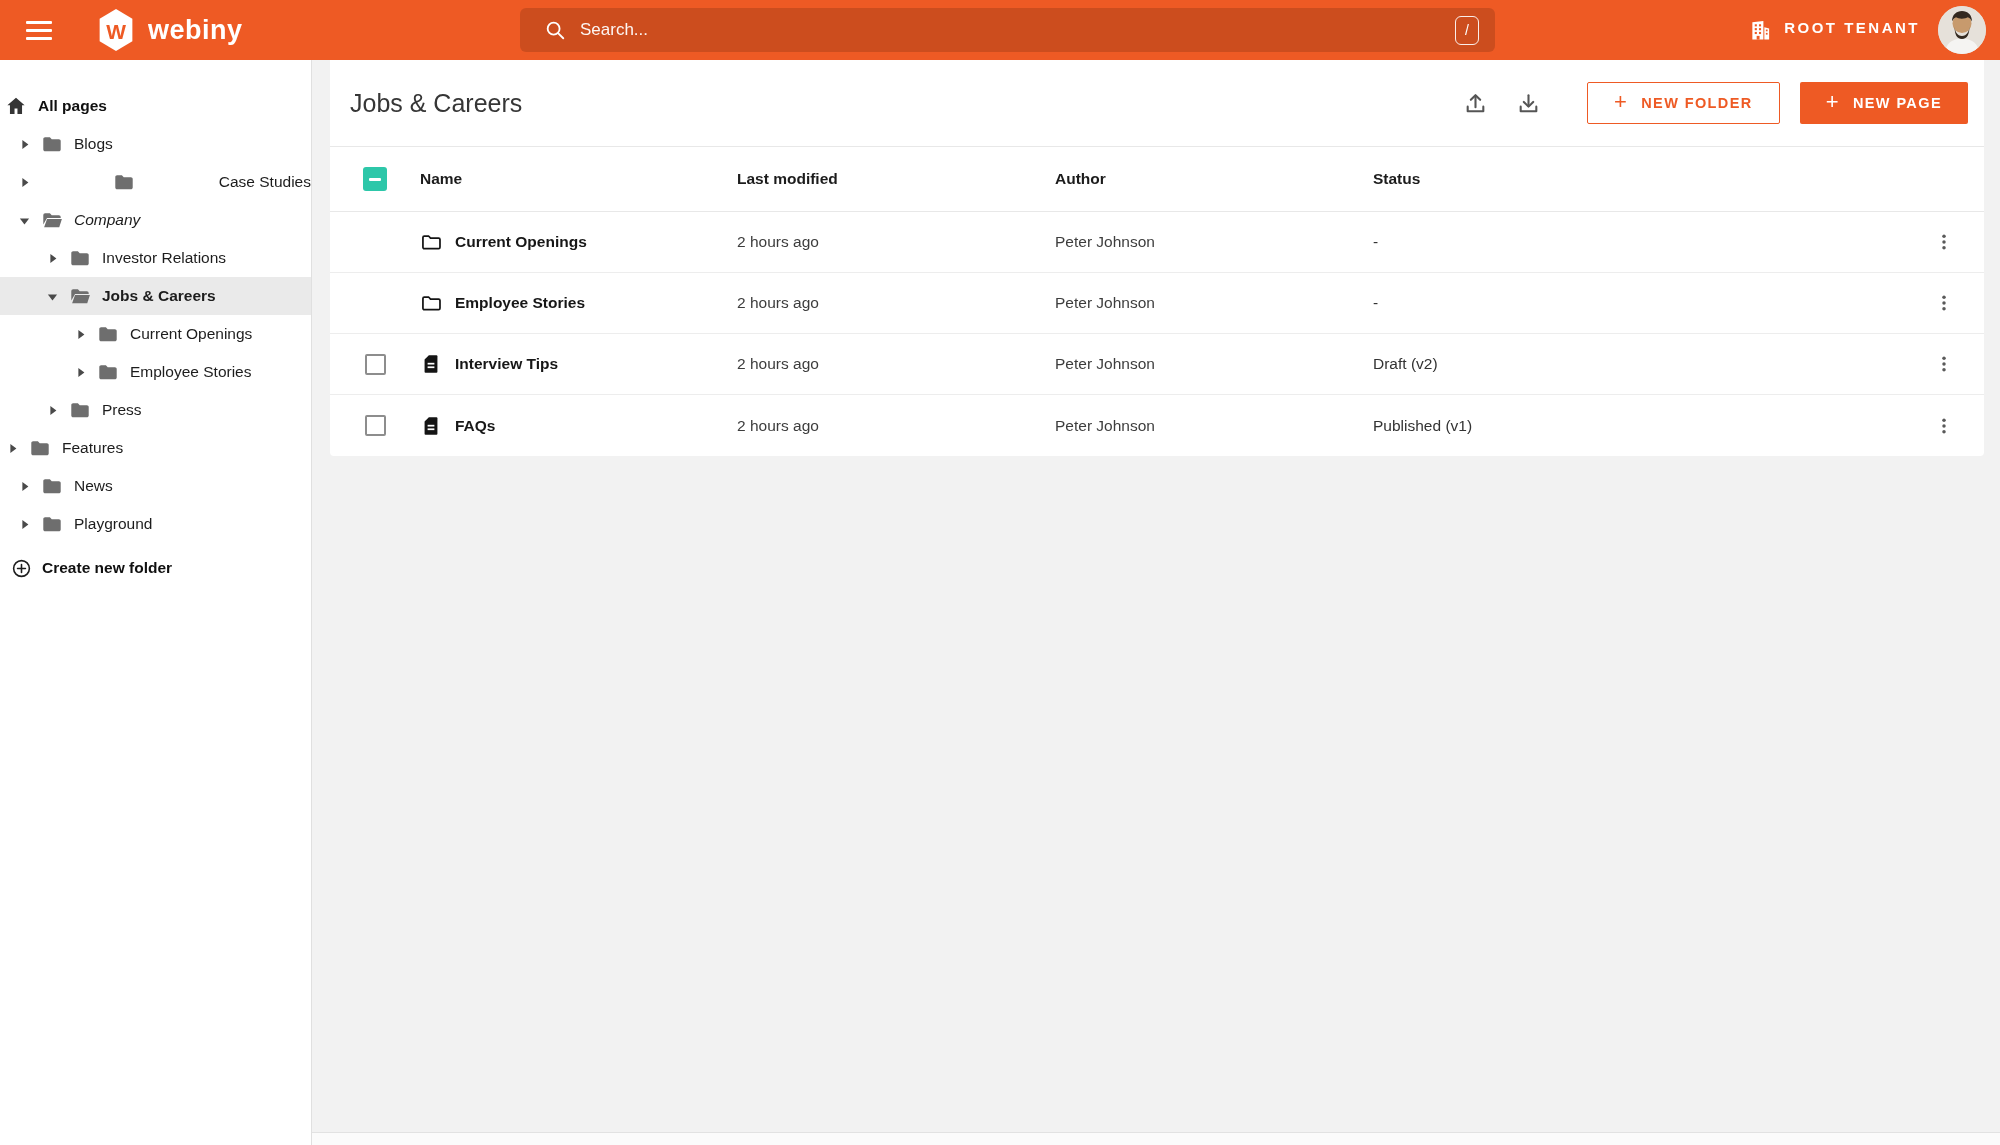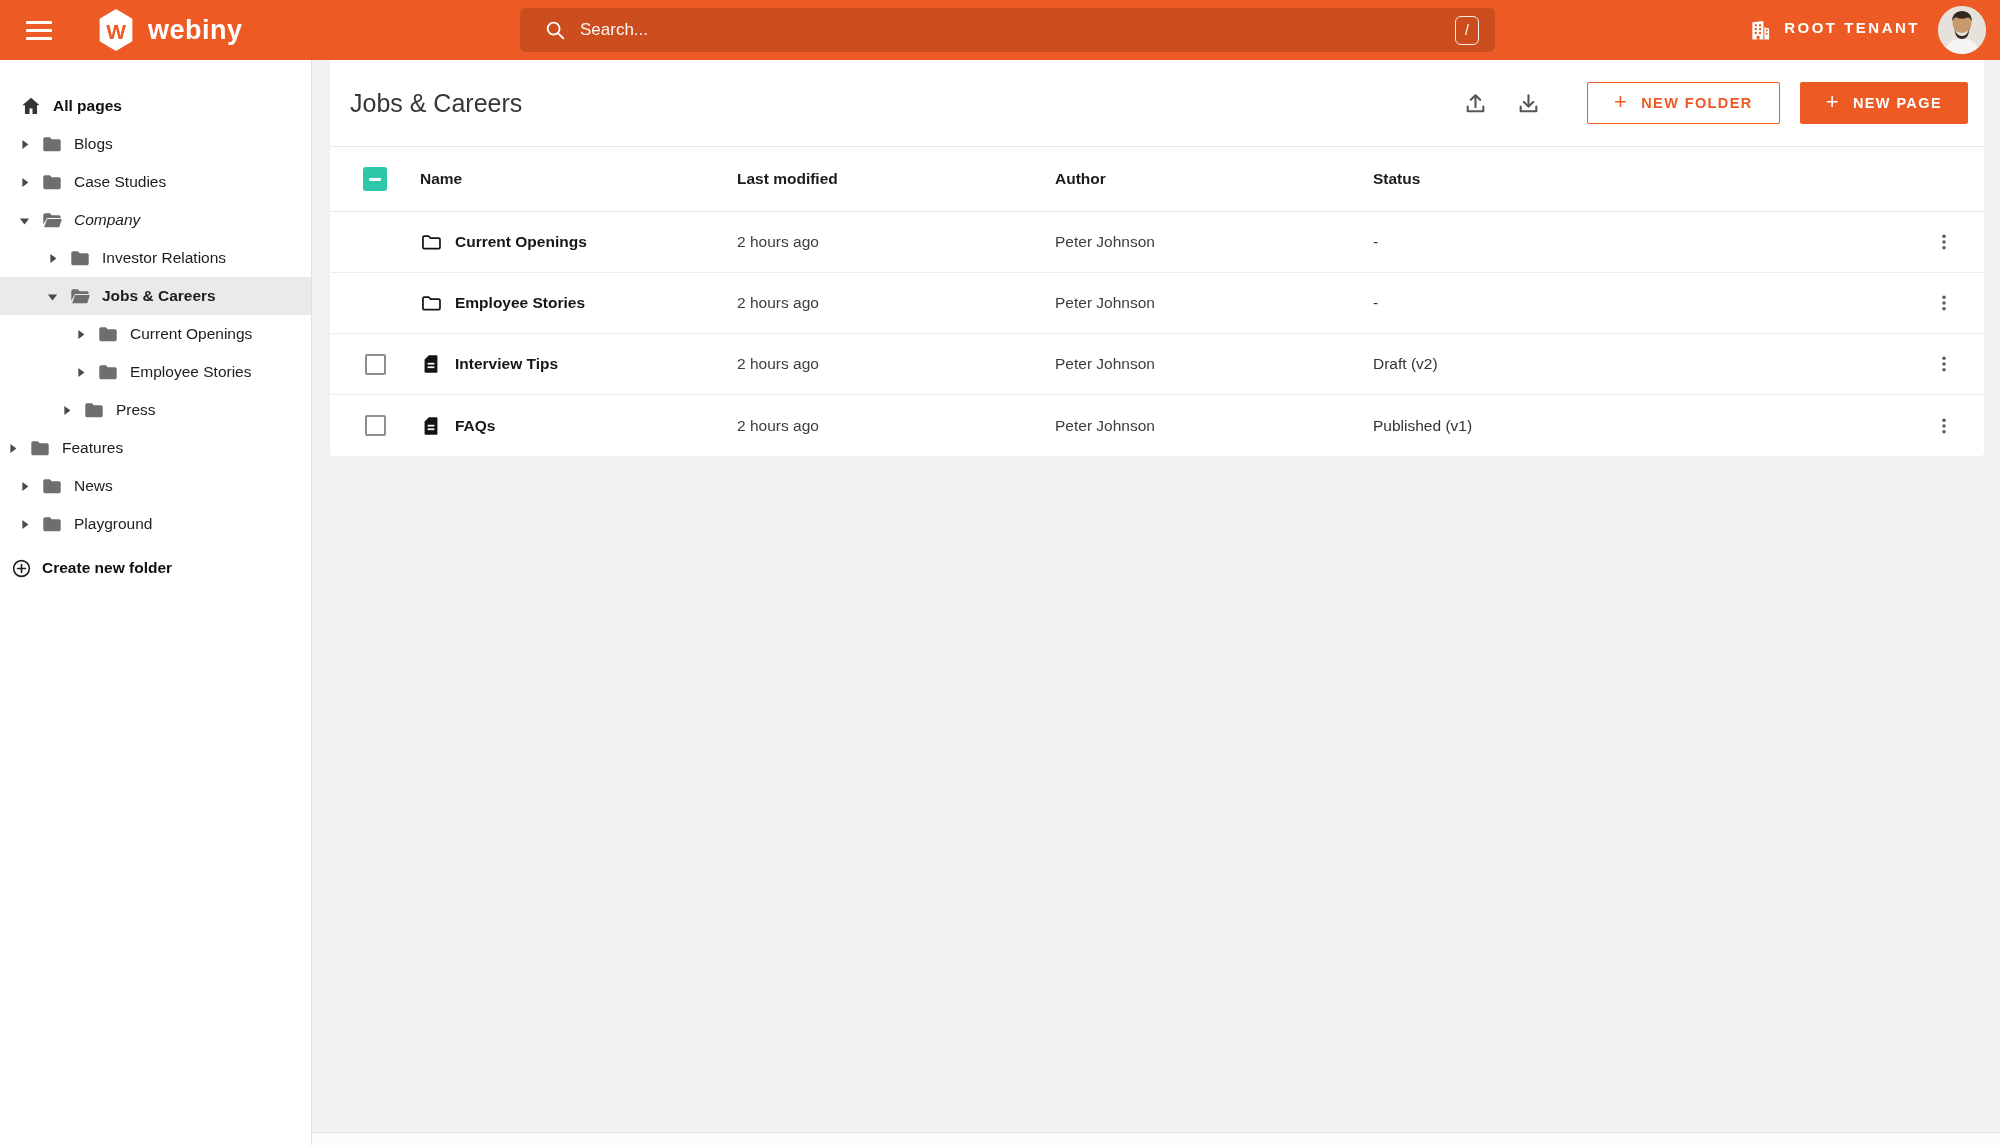--- a/index.html
+++ b/index.html
@@ -38,21 +38,21 @@
   .avatar { width: 48px; height: 48px; border-radius: 50%; overflow: hidden; border: none; padding: 0;
     margin-left: 18px; cursor: pointer; background: #e8e3dc; }
   .avatar svg { width: 48px; height: 48px; display: block; }
 
   
   .sidebar {
     position: absolute; left: 0; top: 60px; bottom: 0; width: 312px;
     background: #fff; border-right: 1px solid #e0e0e0;
   }
   .tree-row, .tree-item, .create-folder { display: flex; align-items: center; height: 38px; font-size: 15.5px; color: #1d1d1d; cursor: pointer; }
-  .all-pages { margin-top: 27px; padding-left: 20px; gap: 11px; font-weight: 700; color: #101010; }
+  .all-pages { margin-top: 27px; padding-left: 5px; gap: 11px; font-weight: 700; color: #101010; }
   .all-pages svg { width: 22px; height: 22px; display: block; }
   .caret { width: 20px; display: flex; justify-content: center; flex: none; cursor: pointer; }
   .caret svg { width: 17px; height: 17px; display: block; }
   .caret .down { display: none; }
   .tree-item.expanded .caret .down { display: block; }
   .folder-ic { margin-left: 7px; flex: none; }
   .folder-ic svg { width: 22px; height: 22px; display: block; }
   .folder-ic .f-open { display: none; }
   .tree-item.expanded .folder-ic .f-open { display: block; }
   .tree-label { margin-left: 11px; white-space: nowrap; }
@@ -187,21 +187,21 @@
 
     </span>
     <span class="folder-ic">
       <svg class="f-closed" viewBox="0 0 24 24" fill="#6e6e6e">
         <path d="M2.5 6.5c0-1.1.9-2 2-2h5.2l2 2.2h7.8c1.1 0 2 .9 2 2v9.3c0 1.1-.9 2-2 2h-15c-1.1 0-2-.9-2-2z"></path>
       </svg>
 
     </span>
     <span class="tree-label">Blogs</span>
   </div>
-        <div class="tree-item" style="padding-left: 14px;">
+        <div class="tree-item" style="padding-left: 14px; justify-content: space-between;">
     <span class="caret">
       <svg class="right" viewBox="0 0 24 24">
               <path d="M9 5.5 17.5 12 9 18.5z" fill="#4a4a4a"></path>
             </svg>
 
     </span>
     <span class="folder-ic">
       <svg class="f-closed" viewBox="0 0 24 24" fill="#6e6e6e">
         <path d="M2.5 6.5c0-1.1.9-2 2-2h5.2l2 2.2h7.8c1.1 0 2 .9 2 2v9.3c0 1.1-.9 2-2 2h-15c-1.1 0-2-.9-2-2z"></path>
       </svg>
@@ -279,21 +279,21 @@
 
     </span>
     <span class="folder-ic">
       <svg class="f-closed" viewBox="0 0 24 24" fill="#6e6e6e">
         <path d="M2.5 6.5c0-1.1.9-2 2-2h5.2l2 2.2h7.8c1.1 0 2 .9 2 2v9.3c0 1.1-.9 2-2 2h-15c-1.1 0-2-.9-2-2z"></path>
       </svg>
 
     </span>
     <span class="tree-label">Employee Stories</span>
   </div>
-        <div class="tree-item" style="padding-left: 56px;">
+        <div class="tree-item" style="padding-left: 42px;">
     <span class="caret">
       <svg class="right" viewBox="0 0 24 24">
               <path d="M9 5.5 17.5 12 9 18.5z" fill="#4a4a4a"></path>
             </svg>
 
     </span>
     <span class="folder-ic">
       <svg class="f-closed" viewBox="0 0 24 24" fill="#6e6e6e">
         <path d="M2.5 6.5c0-1.1.9-2 2-2h5.2l2 2.2h7.8c1.1 0 2 .9 2 2v9.3c0 1.1-.9 2-2 2h-15c-1.1 0-2-.9-2-2z"></path>
       </svg>

